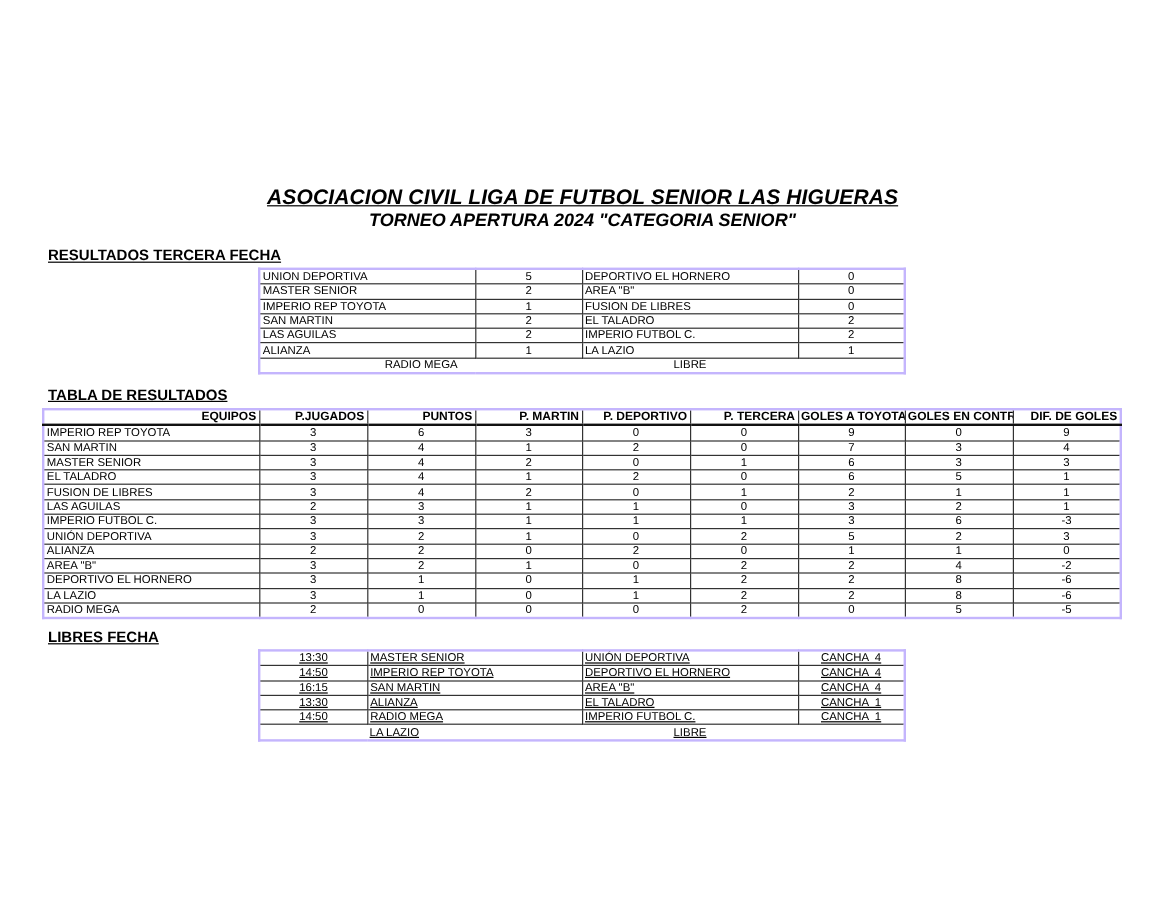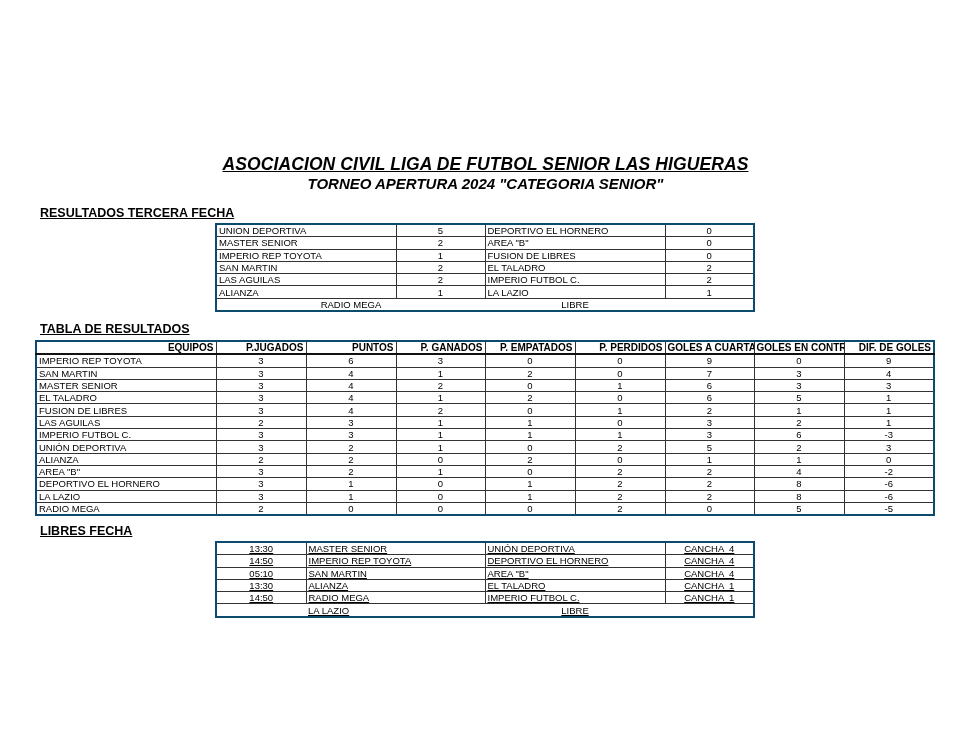--- a/index.html
+++ b/index.html
@@ -4,21 +4,21 @@
 <style>
   html, body { margin:0; padding:0; background:#ffffff; }
   body { width:971px; height:750px; position:relative; overflow:hidden;
          font-family:"Liberation Sans", sans-serif; color:#000; }
   .abs { position:absolute; }
   .title1 { left:0; width:971px; top:154px; text-align:center; font-weight:bold; font-style:italic;
             font-size:17.5px; text-decoration:underline; letter-spacing:0.1px; }
   .title2 { left:0; width:971px; top:175px; text-align:center; font-weight:bold; font-style:italic;
             font-size:15px; }
   .sec { left:0; width:971px; text-align:left; font-weight:bold; font-size:12.5px; text-decoration:underline;margin-left:40px; }
-  table { position:absolute; border-collapse:collapse; table-layout:fixed; border:2px solid #0c4a6e; }
+  table { position:absolute; border-collapse:collapse; table-layout:fixed; border:2px solid #c4b5fd; }
   td, th { border:1px solid #333; padding:0 2px; height:11.3px; line-height:11px; font-size:9.5px;
            white-space:nowrap; overflow:hidden; }
   th { font-weight:bold; font-size:10px; text-align:right; border-bottom:2px solid #111; }
   .c { text-align:center; }
   .l { text-align:left; }
   .nb-r { border-right:none; }
   .nb-l { border-left:none; }
 </style>
 </head>
 <body>
@@ -89,24 +89,24 @@
       <col style="width:90px">
       <col style="width:89px">
       <col style="width:90px">
       <col style="width:90px">
   </colgroup>
   <thead>
       <tr id="standings-head">
         <th>EQUIPOS</th>
         <th>P.JUGADOS</th>
         <th>PUNTOS</th>
-        <th>P. GANADOS</th>
-        <th>P. EMPATADOS</th>
-        <th>P. PERDIDOS</th>
-        <th>GOLES A CUARTA</th>
+        <th>P. MARTIN</th>
+        <th>P. DEPORTIVO</th>
+        <th>P. TERCERA</th>
+        <th>GOLES A TOYOTA</th>
         <th>GOLES EN CONTRA</th>
         <th>DIF. DE GOLES</th>
       </tr>
     </thead>
   <tbody id="standings-body">
       <tr>
         <td class="l">IMPERIO REP TOYOTA</td>
         <td class="c">3</td>
         <td class="c">6</td>
         <td class="c">3</td>
@@ -266,21 +266,21 @@
         <td class="l">UNIÓN DEPORTIVA</td>
         <td class="c" style="white-space: pre;">CANCHA  4</td>
       </tr>
       <tr>
         <td class="c">14:50</td>
         <td class="l">IMPERIO REP TOYOTA</td>
         <td class="l">DEPORTIVO EL HORNERO</td>
         <td class="c" style="white-space: pre;">CANCHA  4</td>
       </tr>
       <tr>
-        <td class="c">05:10</td>
+        <td class="c">16:15</td>
         <td class="l">SAN MARTIN</td>
         <td class="l">AREA "B"</td>
         <td class="c" style="white-space: pre;">CANCHA  4</td>
       </tr>
       <tr>
         <td class="c">13:30</td>
         <td class="l">ALIANZA</td>
         <td class="l">EL TALADRO</td>
         <td class="c" style="white-space: pre;">CANCHA  1</td>
       </tr>

